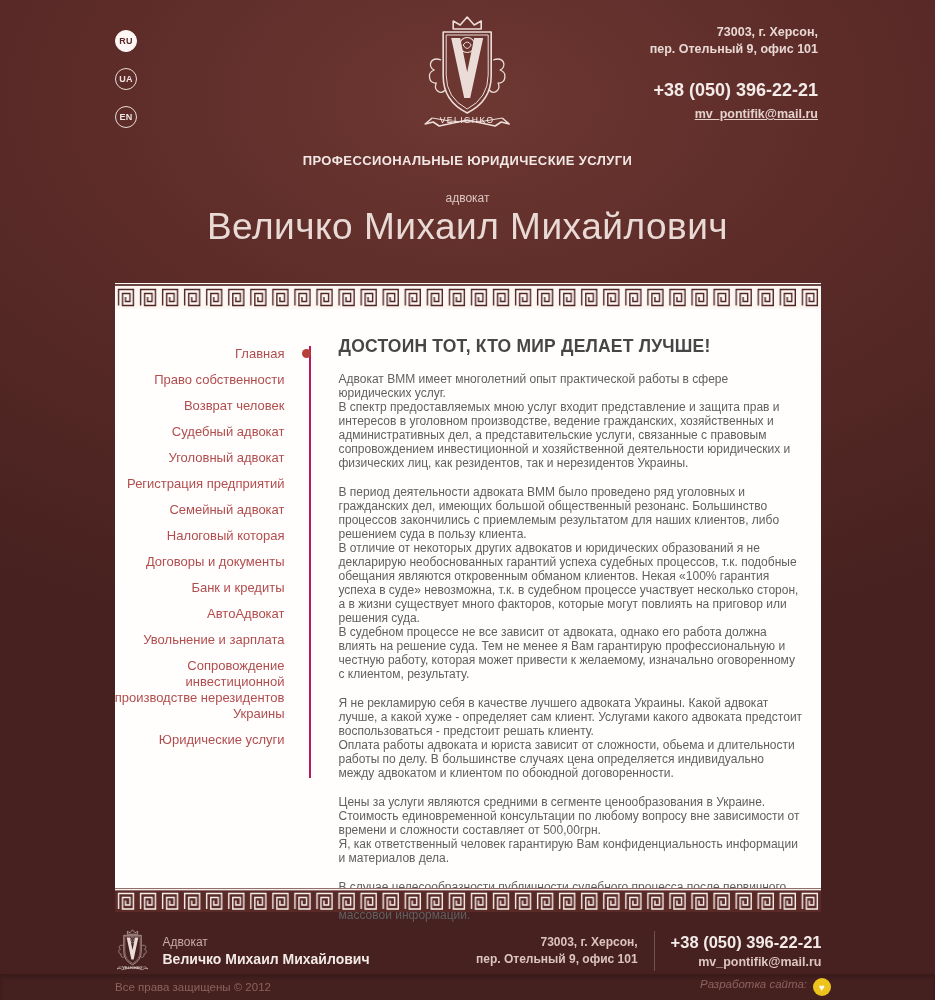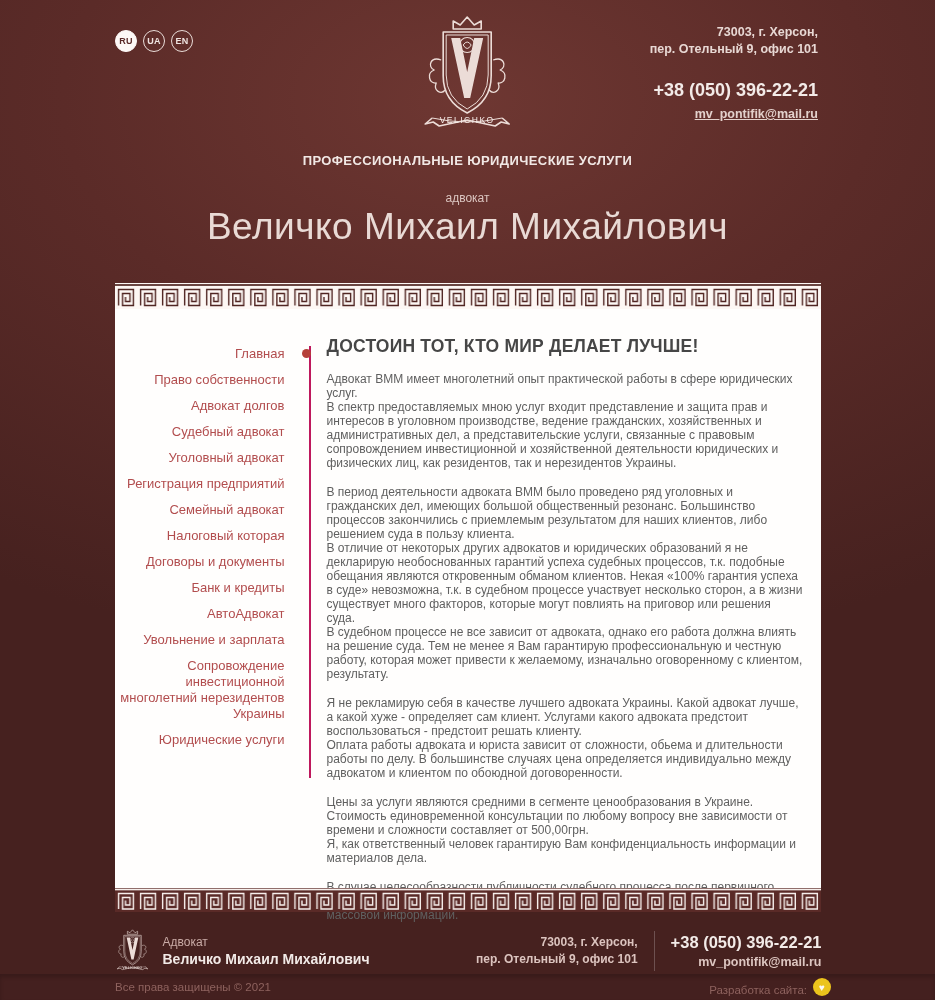--- a/index.html
+++ b/index.html
@@ -6,21 +6,21 @@
   html,body { width:935px; }
   body { font-family:"Liberation Sans", sans-serif; }
   .page {
     position:relative; width:935px; height:1000px; overflow:hidden;
     background:#4c2321;
     background-image: radial-gradient(900px 560px at 50% 100px, #6e3732 0%, #5b2b28 45%, #46211f 100%);
   }
 
   
   .header { position:relative; height:283px; }
-  .lang-switch { position:absolute; top:30px; left:115px; display:flex; gap:6px; }
+  .lang-switch { position:absolute; top:30px; left:115px; display:flex; gap:16px;flex-direction:column; }
   .lang-btn {
     width:22px; height:22px; border-radius:50%; border:1px solid #e9dcd8;
     color:#efe4e1; font-size:9px; font-weight:bold; display:flex; align-items:center;
     justify-content:center; cursor:pointer; letter-spacing:.3px;
   }
   .lang-btn.active { background:#fdf8f6; color:#5a2a28; border-color:#fdf8f6; }
   .header-contacts { position:absolute; top:24px; right:117px; text-align:right; }
   .hc-addr1, .hc-addr2 { font-size:12.5px; font-weight:bold; color:#e8d8d4; line-height:17px; }
   .hc-phone { margin-top:22px; font-size:18px; font-weight:bold; color:#f3ebe8; }
   .hc-email { display:inline-block; margin-top:6px; font-size:12.5px; font-weight:bold;
@@ -34,42 +34,42 @@
   .certificate { position:absolute; top:249px; width:100%; text-align:center; font-size:11px; color:#a5736e; }
 
   
   .band { width:706px; margin:0 auto; display:block; }
   .panel { width:706px; margin:0 auto; background:#fffefd; height:579px; display:flex; }
   .sidebar { width:196px; flex:none; padding-top:37px; }
   .menu { text-align:right; padding:0 24px 20px 0; border-right:2px solid #be185d; min-height:406px; }
   .menu-item { position:relative; font-size:13px; line-height:16px; color:#b24d4e;
     margin-bottom:10px; cursor:pointer; }
   .dot { position:absolute; right:-26px; top:3px; width:9px; height:9px; border-radius:50%; background:#b5403a; }
-  .main { flex:1; padding:27px 18px 0 16px; }
+  .main { flex:1; padding:27px 18px 0 28px; }
   .main h1 { font-size:17.5px; color:#464646; letter-spacing:.2px; margin-bottom:15px; }
   .main p { font-size:12px; line-height:14px; color:#606060; margin-bottom:15px; white-space:pre-line; }
 
   
   .footer { width:708px; margin:14px auto 0; display:flex; justify-content:space-between; align-items:center; height:50px; }
   .f-left { display:flex; align-items:center; gap:12px; }
   .crest-sm { width:37px; height:46px; }
   .f-role { font-size:12px; color:#c9aba6; line-height:16px; }
   .f-name { font-size:14px; font-weight:bold; color:#f2eae7; line-height:18px; }
   .f-right { display:flex; align-items:center; }
   .f-addr { text-align:right; font-size:12px; font-weight:bold; color:#dcc4bf; line-height:17px; }
   .f-divider { width:1px; height:40px; background:rgba(255,255,255,.22); margin:0 16px; }
   .f-contact { text-align:right; }
   .f-phone { font-size:16.5px; font-weight:bold; color:#f3ebe8; line-height:20px; }
   .f-email { font-size:12.5px; font-weight:bold; color:#ddc6c1; cursor:pointer; }
 
   .bottombar { position:absolute; bottom:0; left:0; width:935px; height:26px;
     background:#44201f; box-shadow:inset 0 3px 4px rgba(0,0,0,.18);
     display:flex; justify-content:space-between; align-items:center; padding:0 104px 0 115px; }
   .copyright, .dev-label { font-size:11.5px; color:#8e625e; }
-  .dev { display:flex; align-items:flex-end; gap:6px; cursor:pointer; }
+  .dev { display:flex; align-items:flex-start; gap:6px; cursor:pointer;font-style:italic; }
   .heart-badge { width:18px; height:18px; border-radius:50%; background:#ecc41c;
     color:#fdf9f2; font-size:10px; display:flex; align-items:center; justify-content:center; }
 </style>
 </head>
 <body>
 
 <svg width="0" height="0" style="position:absolute">
   <symbol id="crest" viewBox="0 0 100 126">
     <g fill="none" stroke="#ecdcd7" stroke-width="1.6" stroke-linejoin="round">
       <path d="M36,17 L36,9 L43,13 L50,5 L57,13 L64,9 L64,17 Z"></path>
@@ -126,31 +126,31 @@
 
   <div class="panel">
 
     <div class="sidebar">
       <nav class="menu">
         <div class="menu-item">
           <span>Главная</span>
           <span class="dot"></span>
         </div>
         <div class="menu-item">Право собственности</div>
-        <div class="menu-item">Адвокат долгов</div>
+        <div class="menu-item">Возврат человек</div>
         <div class="menu-item">Судебный адвокат</div>
         <div class="menu-item">Уголовный адвокат</div>
         <div class="menu-item">Регистрация предприятий</div>
         <div class="menu-item">Семейный адвокат</div>
         <div class="menu-item">Налоговый которая</div>
         <div class="menu-item">Договоры и документы</div>
         <div class="menu-item">Банк и кредиты</div>
         <div class="menu-item">АвтоАдвокат</div>
         <div class="menu-item">Увольнение и зарплата</div>
-        <div class="menu-item">Сопровождение инвестиционной многолетний нерезидентов Украины</div>
+        <div class="menu-item">Сопровождение инвестиционной производстве нерезидентов Украины</div>
         <div class="menu-item">Юридические услуги</div>
       </nav>
     </div>
 
     <div class="main">
       <h1>ДОСТОИН ТОТ, КТО МИР ДЕЛАЕТ ЛУЧШЕ!</h1>
       <p>Адвокат ВММ  имеет многолетний опыт практической работы в сфере юридических услуг.
 В спектр предоставляемых мною услуг входит представление и защита прав и  интересов  в уголовном производстве, ведение гражданских, хозяйственных  и административных дел, а представительские услуги, связанные с правовым сопровождением инвестиционной и хозяйственной деятельности юридических и физических лиц,  как резидентов, так и нерезидентов Украины.</p>
       <p>В период деятельности  адвоката ВММ было проведено ряд  уголовных и гражданских дел, имеющих большой общественный резонанс. Большинство процессов закончились с приемлемым результатом для наших клиентов, либо  решением суда в пользу клиента.
 В отличие от некоторых других адвокатов и юридических образований я не декларирую необоснованных гарантий успеха судебных процессов, т.к. подобные обещания являются откровенным обманом клиентов. Некая «100% гарантия успеха в суде» невозможна, т.к. в судебном процессе участвует несколько сторон, а в жизни существует много факторов, которые могут повлиять на приговор или решения суда.
@@ -191,20 +191,20 @@
       </div>
       <div class="f-divider"></div>
       <div class="f-contact">
         <div class="f-phone">+38 (050) 396-22-21</div>
         <span class="f-email">mv_pontifik@mail.ru</span>
       </div>
     </div>
   </div>
 
   <div class="bottombar">
-    <div class="copyright">Все права защищены © 2021</div>
+    <div class="copyright">Все права защищены © 2012</div>
     <div class="dev">
       <span class="dev-label">Разработка сайта:</span>
       <span class="heart-badge">♥</span>
     </div>
   </div>
 
 </div>
 
 </body></html>

